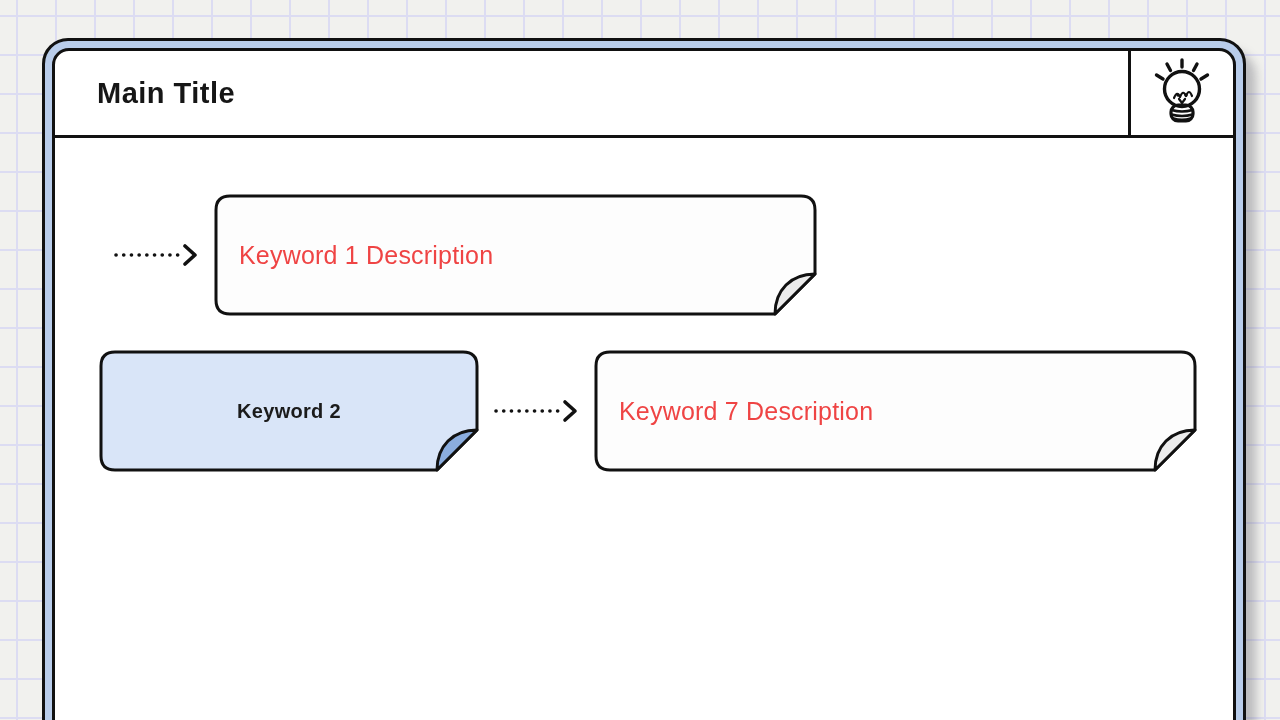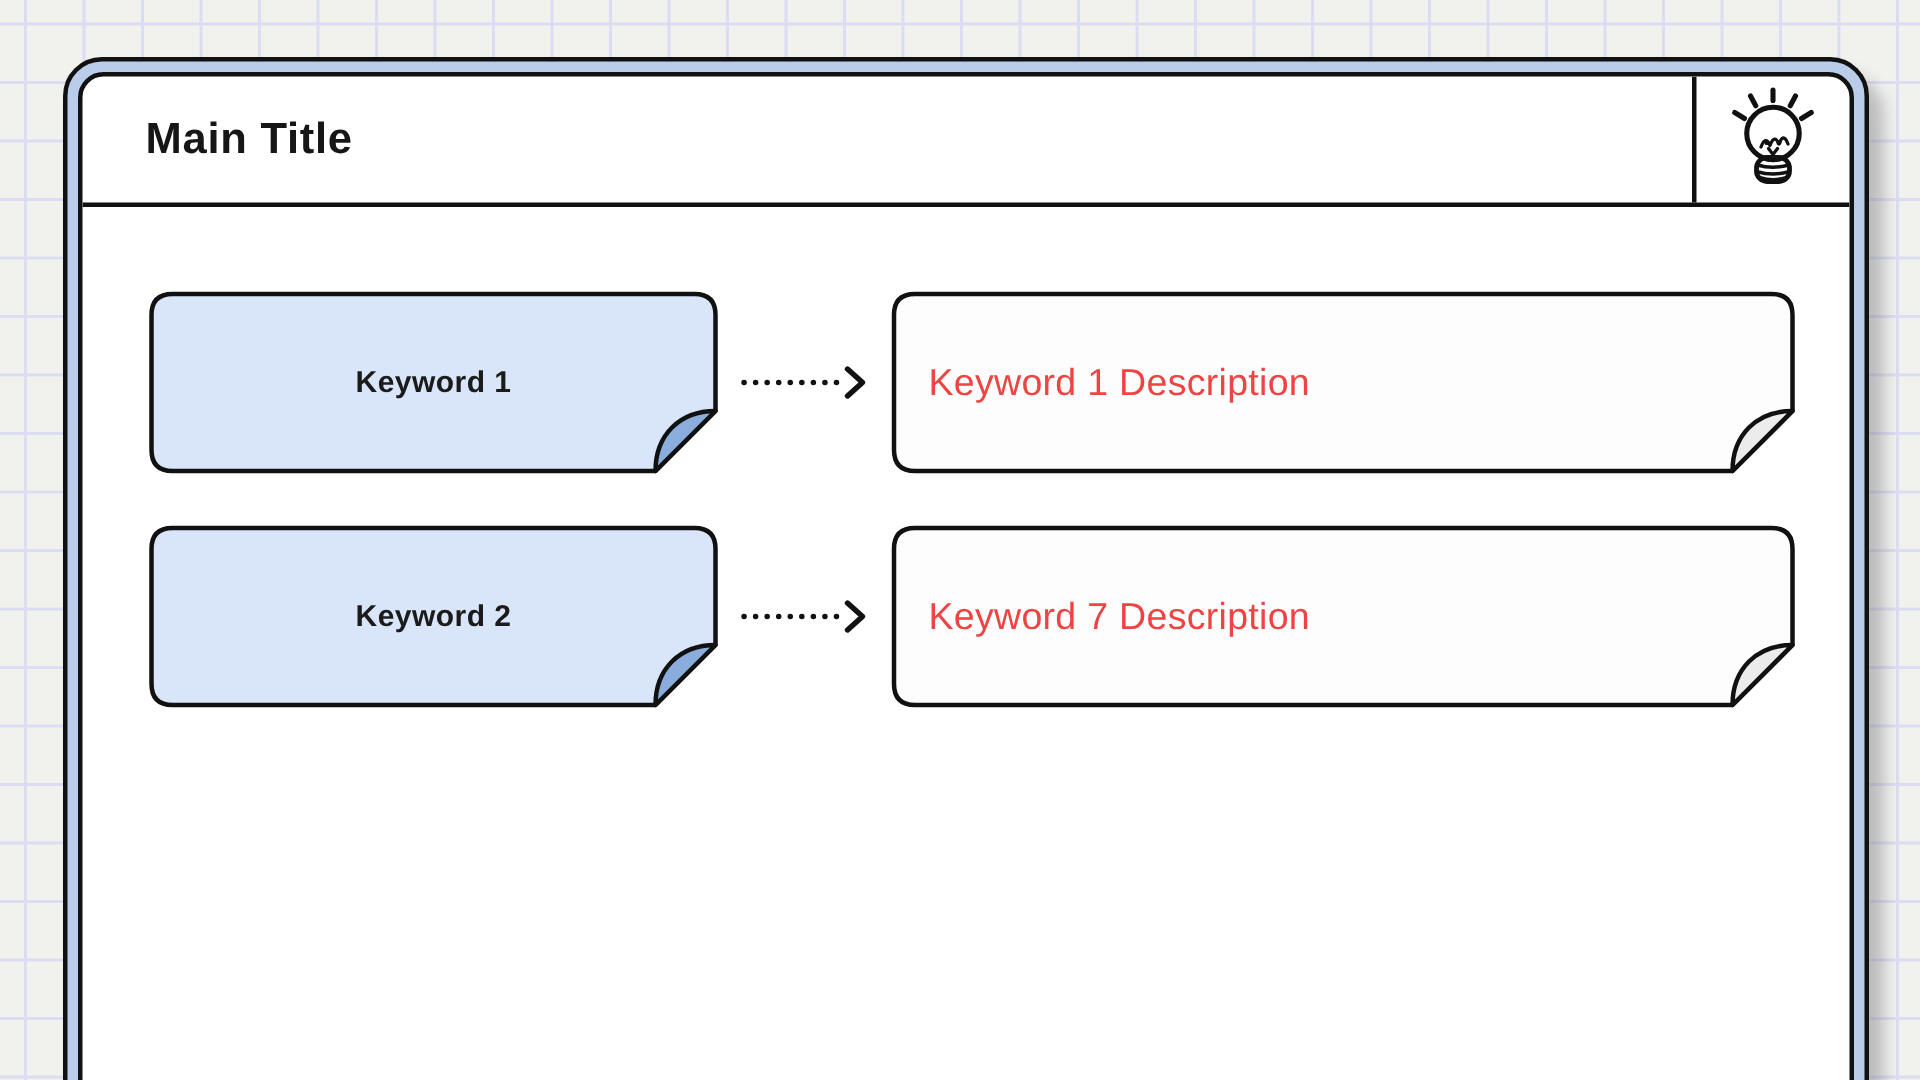--- a/index.html
+++ b/index.html
@@ -125,27 +125,20 @@
               <path d="M22.5,60.5 q8.5,2.6 17,0"></path>
             </g>
           </svg>
         </span>
       </div>
     </div>
 
     <div class="content">
 
       <div class="row row-1">
-        <div class="note note-kw">
-          <svg class="shape" width="380" height="122" viewBox="0 0 380 122">
-            <path class="body-kw" stroke-width="3" stroke-linejoin="round" d="M16,2 H364 Q378,2 378,16 V80 L338,120 H16 Q2,120 2,106 V16 Q2,2 16,2 Z"></path>
-            <path class="fold-kw" stroke-width="3" stroke-linejoin="round" d="M338,120 C338,96 354,80 378,80 L338,120 Z"></path>
-          </svg>
-          <div class="note-label kw-label">Keyword 1</div>
-        </div>
         <div class="arrow">
           <svg width="90" height="26" viewBox="0 0 90 26">
             <line x1="4" y1="13" x2="68" y2="13" stroke="#111" stroke-width="3.6" stroke-linecap="round" stroke-dasharray="0.1 7.6"></line>
             <polyline points="73,4 83,13 73,22" fill="none" stroke="#111" stroke-width="3.6" stroke-linecap="round" stroke-linejoin="round"></polyline>
           </svg>
         </div>
         <div class="note note-desc">
           <svg class="shape" width="603" height="122" viewBox="0 0 603 122">
             <path class="body-desc" stroke-width="3" stroke-linejoin="round" d="M16,2 H587 Q601,2 601,16 V80 L561,120 H16 Q2,120 2,106 V16 Q2,2 16,2 Z"></path>
             <path class="fold-desc" stroke-width="3" stroke-linejoin="round" d="M561,120 C561,96 577,80 601,80 L561,120 Z"></path>

